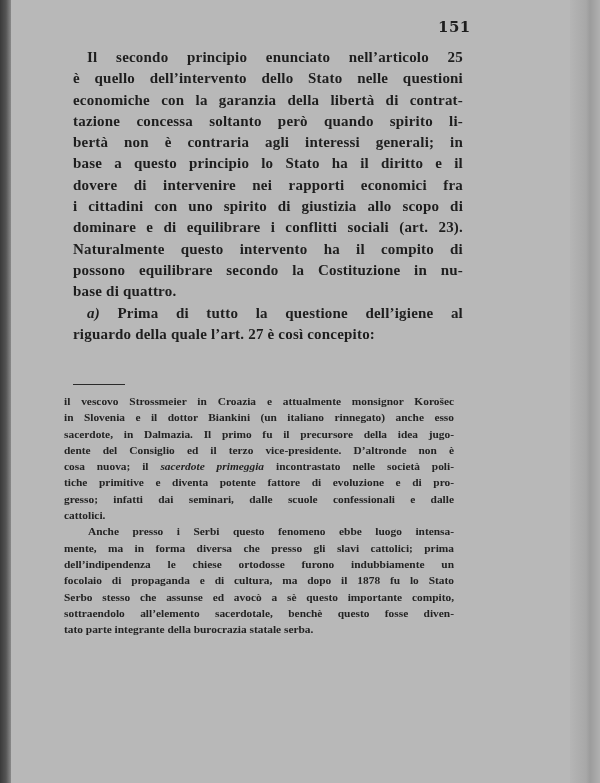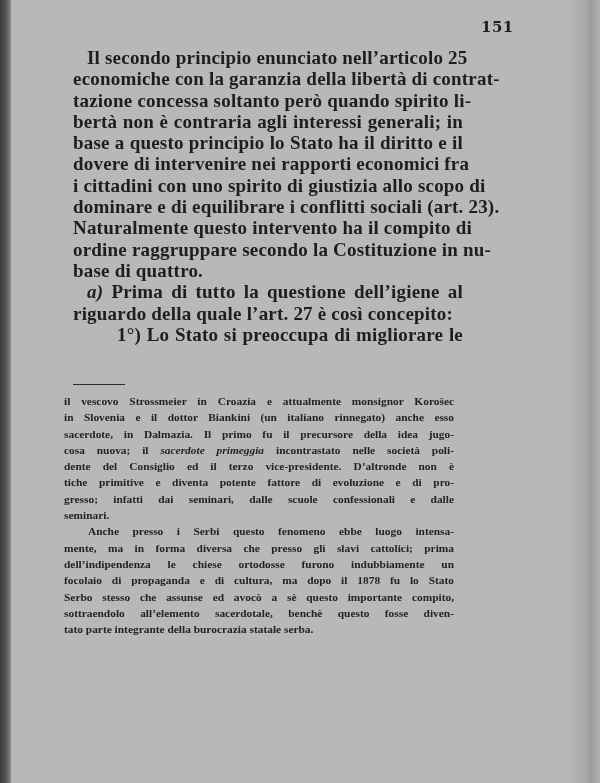--- a/index.html
+++ b/index.html
@@ -17,25 +17,25 @@
     .right-edge {
       position: absolute; right: 0; top: 0; width: 30px; height: 783px;
       background: linear-gradient(to right, #b5b5b5 0px, #a8a8a8 16px, #9c9c9c 20px, #b0b0b0 30px);
     }
     .page {
       position: absolute; left: 11px; top: 0; right: 30px; bottom: 0;
       background: #b8b8b8;
     }
     .page-number {
       position: absolute; left: 438px; top: 18px;
-      font-size: 15px; font-weight: bold; letter-spacing: 0.5px; margin-left: 43px;
+      font-size: 15px; font-weight: bold; letter-spacing: 0.5px;
     }
     .main {
       position: absolute; left: 73px; top: 47px; width: 390px;
-      font-size: 19px; line-height: 21.3px; font-weight: bold;
+      font-size: 15px; line-height: 21.3px; font-weight: bold;
       font-family: "Liberation Serif", serif;
       letter-spacing: 0.2px;
     }
     .line { white-space: nowrap; text-align: justify; text-align-last: justify; display: block; }
     .line.last { text-align-last: left; }
     .indent { padding-left: 14px; }
     .indent2 { padding-left: 44px; }
     .rule {
       position: absolute; left: 73px; top: 384px; width: 52px; height: 1px;
       background: #2a2a2a;
@@ -54,46 +54,46 @@
 
 <div class="left-edge"></div>
 <div class="right-edge"></div>
 
 <div class="page"></div>
 
 <div class="page-number">151</div>
 
 <div class="main">
   <span class="line indent">Il secondo principio enunciato nell’articolo 25</span>
+  <span class="line">è quello dell’intervento dello Stato nelle questioni</span>
   <span class="line">economiche con la garanzia della libertà di contrat-</span>
   <span class="line">tazione concessa soltanto però quando spirito li-</span>
   <span class="line">bertà non è contraria agli interessi generali; in</span>
   <span class="line">base a questo principio lo Stato ha il diritto e il</span>
   <span class="line">dovere di intervenire nei rapporti economici fra</span>
   <span class="line">i cittadini con uno spirito di giustizia allo scopo di</span>
   <span class="line">dominare e di equilibrare i conflitti sociali (art. 23).</span>
   <span class="line">Naturalmente questo intervento ha il compito di</span>
-  <span class="line">ordine raggruppare secondo la Costituzione in nu-</span>
+  <span class="line">possono equilibrare secondo la Costituzione in nu-</span>
   <span class="line last">base di quattro.</span>
   <span class="line indent"><span class="ital">a)</span> <span>Prima di tutto la questione dell’igiene al</span></span>
   <span class="line last">riguardo della quale l’art. 27 è così concepito:</span>
-  <span class="line indent2">1°) Lo Stato si preoccupa di migliorare le</span>
 </div>
 
 <div class="rule"></div>
 
 <div class="notes">
   <span class="line">il vescovo Strossmeier in Croazia e attualmente monsignor Korošec</span>
   <span class="line">in Slovenia e il dottor Biankini (un italiano rinnegato) anche esso</span>
   <span class="line">sacerdote, in Dalmazia. Il primo fu il precursore della idea jugo-</span>
+  <span class="line">dente del Consiglio ed il terzo vice-presidente. D’altronde non è</span>
   <span class="line"><span>cosa nuova; il </span><span class="ital">sacerdote primeggia</span><span> incontrastato nelle società poli-</span></span>
-  <span class="line">dente del Consiglio ed il terzo vice-presidente. D’altronde non è</span>
   <span class="line">tiche primitive e diventa potente fattore di evoluzione e di pro-</span>
   <span class="line">gresso; infatti dai seminari, dalle scuole confessionali e dalle</span>
-  <span class="line last">seminari.</span>
+  <span class="line last">cattolici.</span>
   <span class="line indent">Anche presso i Serbi questo fenomeno ebbe luogo intensa-</span>
   <span class="line">mente, ma in forma diversa che presso gli slavi cattolici; prima</span>
   <span class="line">dell’indipendenza le chiese ortodosse furono indubbiamente un</span>
   <span class="line">focolaio di propaganda e di cultura, ma dopo il 1878 fu lo Stato</span>
   <span class="line">Serbo stesso che assunse ed avocò a sè questo importante compito,</span>
   <span class="line">sottraendolo all’elemento sacerdotale, benchè questo fosse diven-</span>
   <span class="line last">tato parte integrante della burocrazia statale serba.</span>
 </div>
 
 </body></html>

